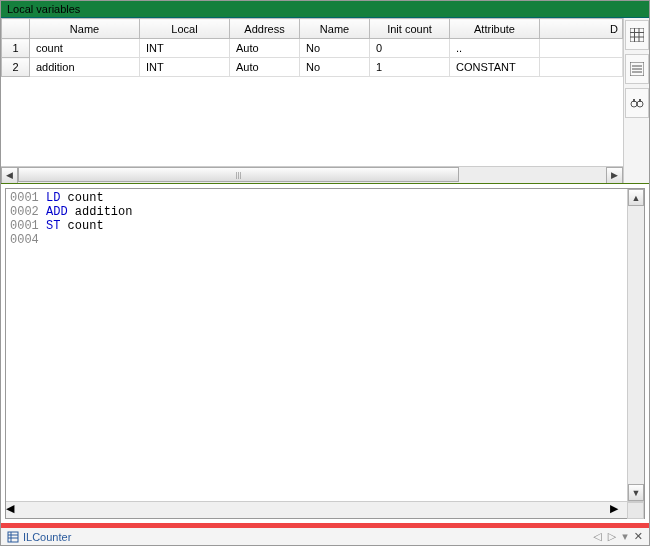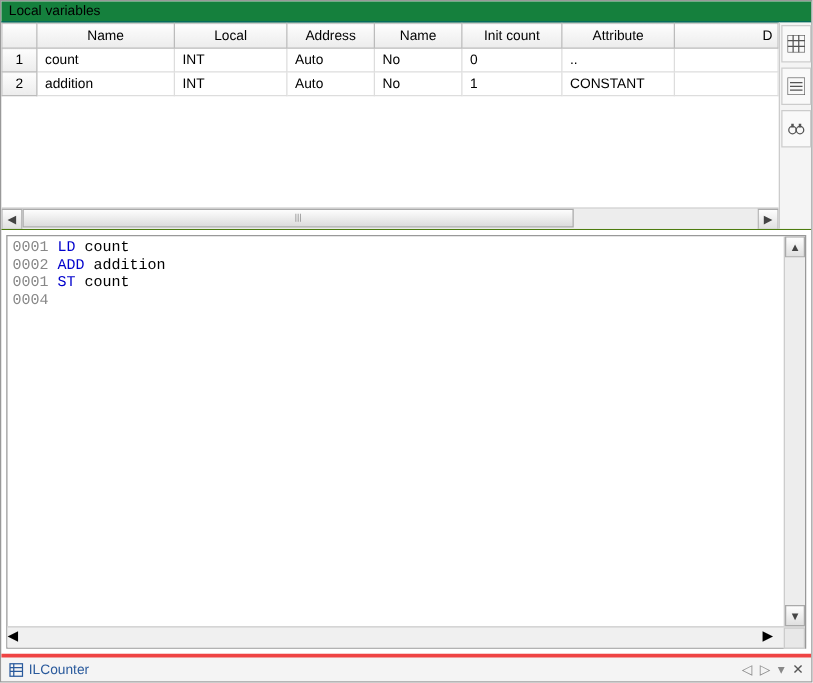--- a/index.html
+++ b/index.html
@@ -21,21 +21,21 @@
 .tool-btn { width: 24px; height: 30px; margin: 2px 1px; background: #f9f9f9; border: 1px solid #ccc; display: flex; align-items: center; justify-content: center; cursor: pointer; }
 .code-section { flex: 1; display: flex; flex-direction: column; border: 1px solid #999; margin: 4px; }
 .code-body { flex: 1; display: flex; overflow: hidden; position: relative; }
 .code-content { flex: 1; font-family: Liberation Mono, monospace; font-size: 12px; line-height: 14px; padding: 2px 0 0 4px; white-space: pre; }
 .line-num { color: #888; }
 .keyword { color: #0000cc; }
 .v-scroll { width: 17px; background: #f0f0f0; display: flex; flex-direction: column; border-left: 1px solid #ccc; }
 .v-scroll .arrow-btn { height: 17px; background: linear-gradient(#fdfdfd, #e0e0e0); border: 1px solid #aaa; display: flex; align-items: center; justify-content: center; cursor: pointer; font-size: 9px; color: #444; }
 .v-scroll .track { flex: 1; background: #ededed; }
 .code-hscroll { display: flex; height: 17px; border-top: 1px solid #ccc; background: #f0f0f0; }
-.status-bar { height: 22px; background: #f4f4f4; border-top: 3px solid #ef4444; display: flex; align-items: center; padding: 0 6px; justify-content: space-between; }
+.status-bar { height: 22px; background: #f4f4f4; border-top: 5px solid #ef4444; display: flex; align-items: center; padding: 0 6px; justify-content: space-between; }
 .status-left { display: flex; align-items: center; gap: 4px; color: #2a5a9c; }
 .status-right { display: flex; align-items: center; gap: 6px; color: #888; font-size: 11px; }
 svg { display: block; }
 </style>
 </head>
 <body>
 
 <div class="container">
 
   <div class="title-bar">Local variables</div>

